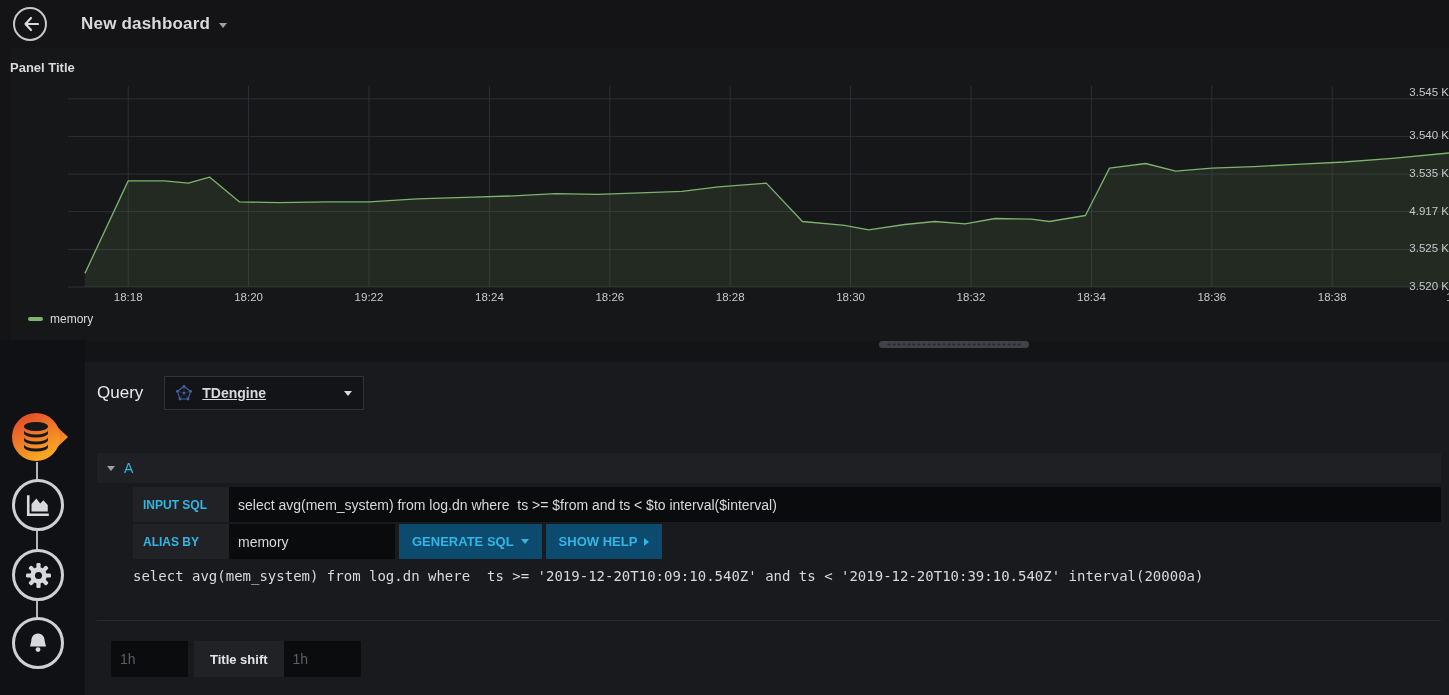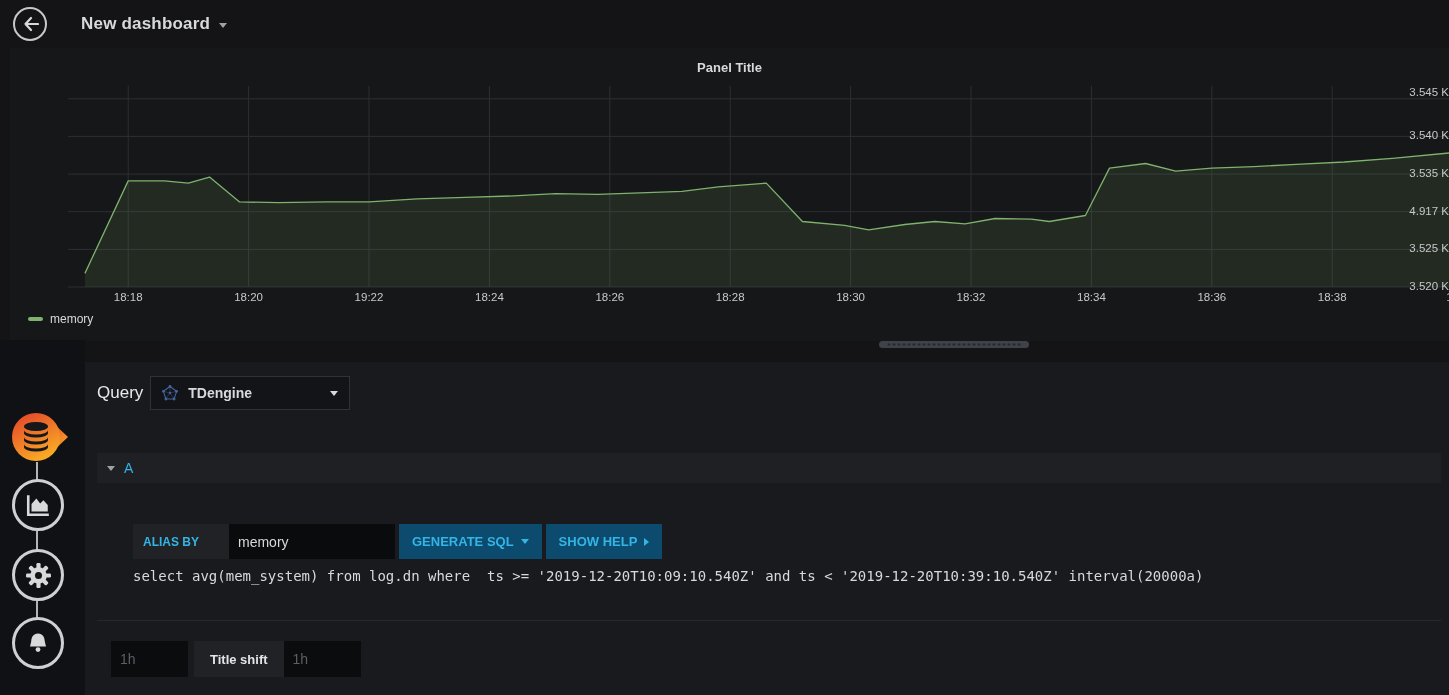--- a/index.html
+++ b/index.html
@@ -13,21 +13,21 @@
   }
   
   .topbar { position:absolute; left:0; top:0; width:1449px; height:48px; display:flex; align-items:center; padding-left:13px; }
   .back-btn { width:34px; height:34px; border-radius:50%; border:2px solid #c7c8c9; background:transparent; display:flex; align-items:center; justify-content:center; cursor:pointer; }
   .dash-title-wrap { display:flex; align-items:center; margin-left:16px; cursor:pointer; }
   .dash-title { font-size:17px; font-weight:600; color:#d8d9da; letter-spacing:.2px;margin-left:18px; }
   .caret-down { width:0; height:0; border-left:4px solid transparent; border-right:4px solid transparent; border-top:5px solid #9fa1a3; display:inline-block; }
   .dash-title-wrap .caret-down { margin-left:9px; margin-top:3px; }
   
   .panel { position:absolute; left:10px; top:48px; width:1439px; height:293px; background:#161719; }
-  .panel-title { text-align:center; font-size:13px; font-weight:700; color:#d8d9da; padding-top:12px; cursor:pointer; }
+  .panel-title { font-size:13px; font-weight:700; color:#d8d9da; padding-top:12px; cursor:pointer; }
   .chart { position:absolute; left:0; top:38px; width:1439px; height:252px; overflow:hidden; }
   .chart svg { position:absolute; left:0; top:0; }
   .grid-line { stroke:#2c2f34; stroke-width:1; }
   .y-tick { position:absolute; right:0; width:52px; text-align:right; font-size:11.5px; color:#c7c8c9; }
   .x-tick { position:absolute; top:205px; transform:translateX(-50%); font-size:11.5px; color:#c7c8c9; white-space:nowrap; }
   .legend { position:absolute; left:18px; top:226px; display:flex; align-items:center; }
   .legend-chip { width:15px; height:4px; border-radius:2px; }
   .legend-label { font-size:12px; color:#d8d9da; margin-left:7px; }
   
   .resize-handle { position:absolute; left:879px; top:341px; width:150px; height:7px; border-radius:4px; background:#404249; cursor:row-resize; }
@@ -35,21 +35,21 @@
     background-image:radial-gradient(circle, #24262a 1.1px, transparent 1.2px); background-size:5px 4px; background-position:center; }
   
   .rail { position:absolute; left:0; top:340px; width:85px; height:355px; background:#101114; }
   .rail-seg { position:absolute; left:36px; width:2px; background:#b4b5b7; }
   .tab { position:absolute; cursor:pointer; }
   .tab-circle { width:52px; height:52px; border-radius:50%; border:3px solid #cfd0d1; display:flex; align-items:center; justify-content:center; }
   
   .editor { position:absolute; left:85px; top:362px; width:1364px; height:333px; background:#191a1d; }
   .editor-header { position:absolute; left:12px; top:14px; display:flex; align-items:center; }
   .q-title { font-size:17px; font-weight:500; color:#e8e9ea; }
-  .ds-picker { margin-left:7px; width:200px; height:34px; background:#121417; border:1px solid #2f3236; display:flex; align-items:center; padding:16px 11px; cursor:pointer; }
+  .ds-picker { margin-left:21px; width:200px; height:34px; background:#121417; border:1px solid #2f3236; display:flex; align-items:center; padding:16px 11px; cursor:pointer;text-decoration:underline; }
   .ds-name { font-size:14px; font-weight:600; color:#d8d9da; margin-left:10px; }
   .ds-picker .caret-down { margin-left:auto; border-top-color:#d8d9da; }
   .query-row-header { position:absolute; left:12px; top:91px; width:1344px; height:30px; background:#1e2023; display:flex; align-items:center; padding-left:10px; cursor:pointer; }
   .query-row-header .caret-down { border-top-color:#9fa1a3; }
   .ref-id { color:#33b5e5; font-size:14px; font-weight:500; margin-left:9px; }
   .form-row { position:absolute; left:48px; display:flex; height:35px; }
   .form-label { background:#202226; color:#33b5e5; font-size:12px; font-weight:700; width:96px; display:flex; align-items:center; padding-left:10px; height:35px; }
   .form-input { background:#0a0b0d; border:none; outline:none; color:#d8d9da; font-size:14px; font-family:"Liberation Sans",sans-serif; padding:0 9px; height:35px; }
   .form-input.grow { width:1212px; }
   .form-input.alias { width:166px; }
@@ -219,20 +219,24 @@
       <span class="ds-name">TDengine</span>
       <span class="caret-down"></span>
     </div>
   </div>
 
   <div class="query-row-header">
     <span class="caret-down"></span>
     <span class="ref-id">A</span>
   </div>
 
+  <div class="form-row" style="top:125px;">
+    <span class="form-label">INPUT SQL</span>
+    <input class="form-input grow" type="text" value="select avg(mem_system) from log.dn where  ts &gt;= $from and ts &lt; $to interval($interval)" style="">
+  </div>
 
   <div class="form-row" style="top:162px;">
     <span class="form-label">ALIAS BY</span>
     <input class="form-input alias" type="text" value="memory" style="">
     <button class="form-btn">
       <span>GENERATE SQL</span>
       <span class="caret-down"></span>
     </button>
     <button class="form-btn">
       <span>SHOW HELP</span>

